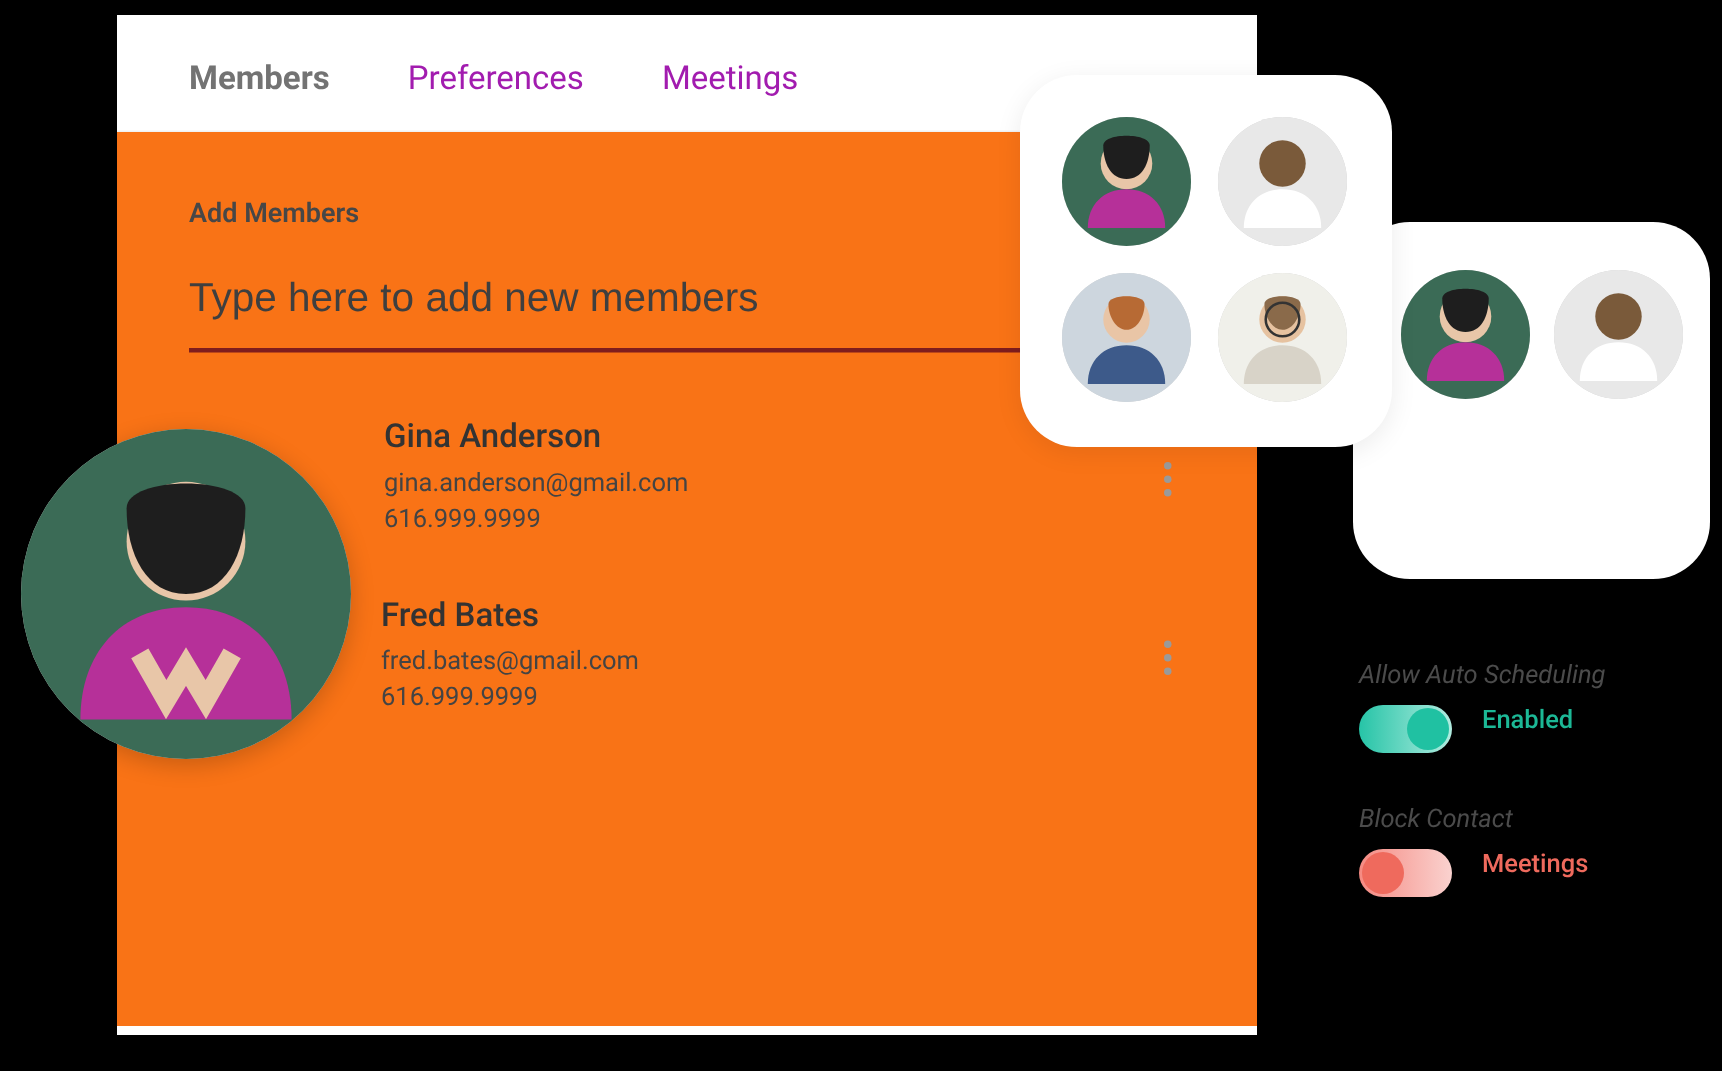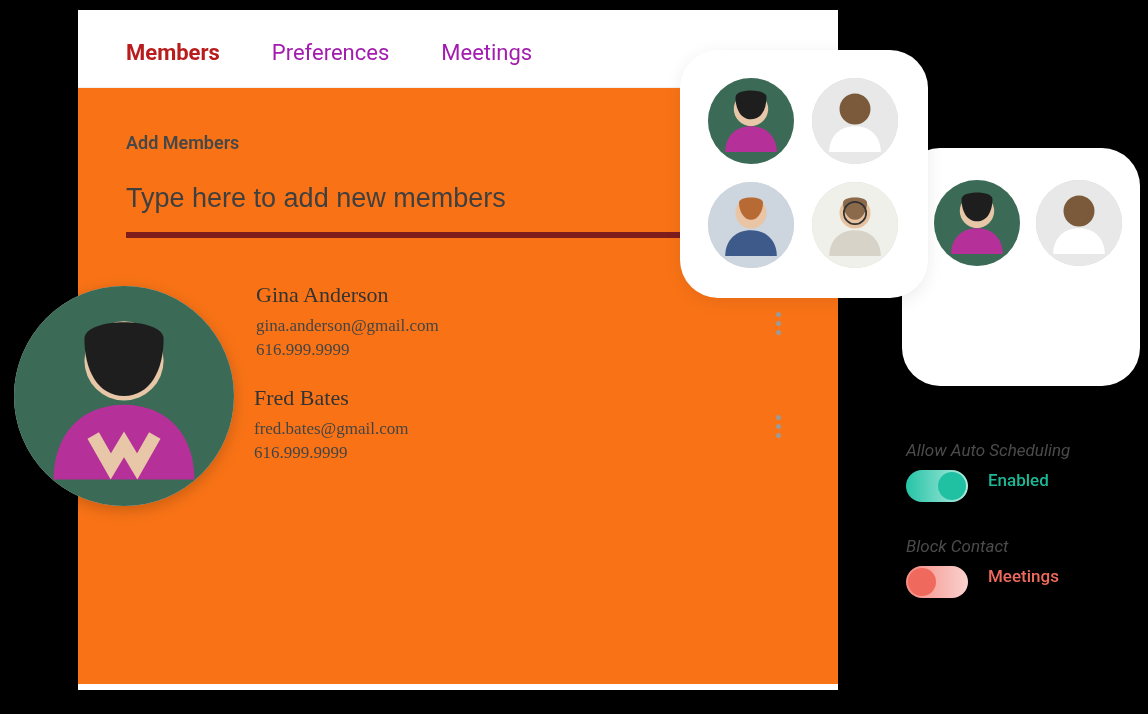--- a/index.html
+++ b/index.html
@@ -29,63 +29,63 @@
     border-bottom: 1px solid #f1f1f1;
     background: #fff;
   }
   .tab {
     font-size: 22px;
     color: #a21caf;
     cursor: pointer;
   }
   .tab.active {
     font-weight: 700;
-    color: #b91c1c;
+    color: #737373;
   }
   .panel-body {
     background: #f97316;
     padding: 44px 48px 0 48px;
     height: calc(100% - 84px);
   }
   .add-label {
     font-size: 18px;
     font-weight: 600;
     color: #474747;
     margin-bottom: 26px;
   }
   .add-input {
     width: 100%;
     font-size: 27px;
     font-weight: 300;
     color: #404040;
     background: transparent;
     border: none;
-    border-bottom: 6px solid #7f1d1d;
+    border-bottom: 3px solid #7f1d1d;
     padding: 4px 0 18px 0;
     outline: none;
   }
   .add-input::placeholder { color: #3f3f3f; }
 
   .member-row {
     display: flex;
     align-items: center;
     margin-top: 44px;
     position: relative;
   }
-  .member-row + .member-row { margin-top: 18px; }
+  .member-row + .member-row { margin-top: 34px; }
   .member-avatar {
     width: 88px;
     height: 88px;
     border-radius: 50%;
     flex: 0 0 88px;
     margin-right: 40px;
     background: #dcdcdc;
     overflow: hidden;
   }
-  .member-info { flex: 1; font-family: Liberation Serif, serif; }
+  .member-info { flex: 1; }
   .member-name {
     font-size: 22px;
     font-weight: 500;
     color: #333;
     margin-bottom: 8px;
   }
   .member-email, .member-phone {
     font-size: 17px;
     color: #444;
     margin-bottom: 4px;

